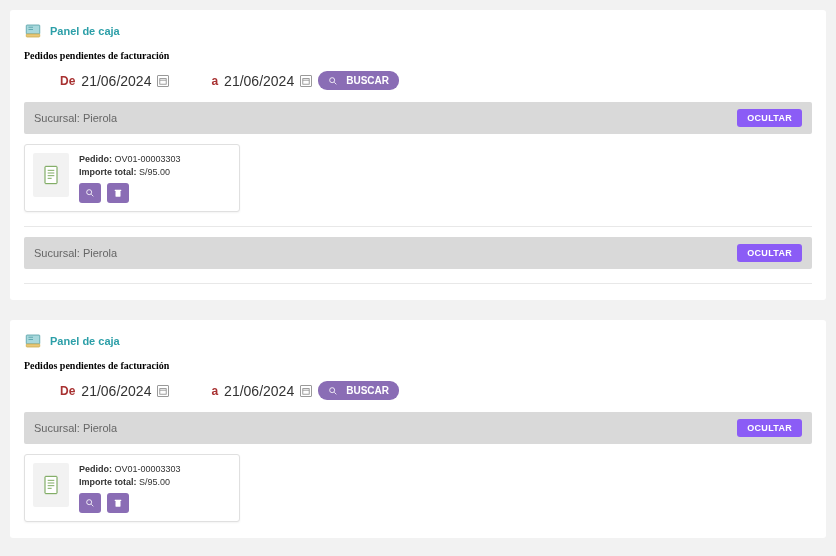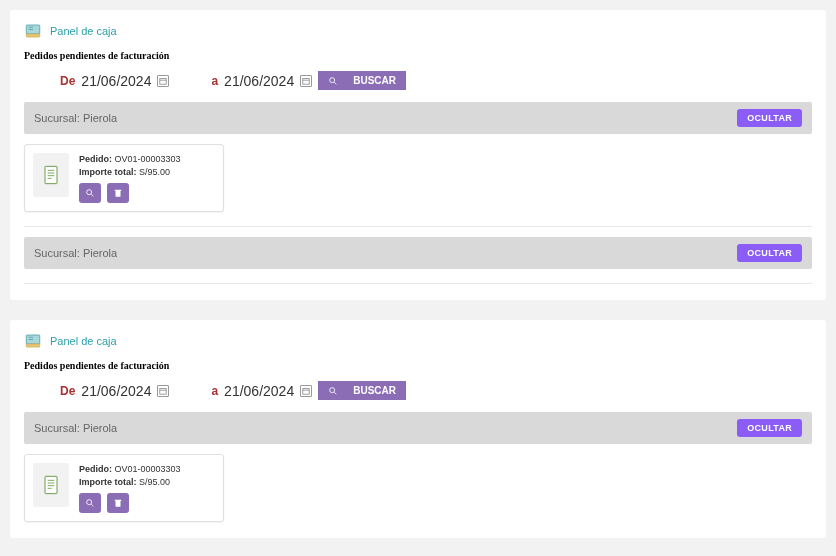--- a/index.html
+++ b/index.html
@@ -23,21 +23,21 @@
   margin-bottom: 10px;
 }
 .cashier-icon {
   width: 18px;
   height: 18px;
   flex-shrink: 0;
 }
 .panel-title {
   color: #2c9fa8;
   font-size: 11px;
-  font-weight: normal;
+  font-weight: bold;
 }
 .section-label {
   font-weight: bold;
   font-size: 10px;
   color: #000;
   margin-bottom: 10px;
   font-family: Liberation Serif, serif;
 }
 .filter-row {
   display: flex;
@@ -64,28 +64,28 @@
   justify-content: center;
   border-radius: 1px;
   background: #fff;
   cursor: pointer;
 }
 .cal-icon svg { width: 8px; height: 8px; }
 .search-btn {
   background: #8a6db5;
   color: #fff;
   border: none;
-  border-radius: 0;
+  border-radius: 9px;
   padding: 4px 10px;
   font-size: 10px;
   font-weight: bold;
   cursor: pointer;
   display: inline-flex;
   align-items: center;
-  gap: 15px;
+  gap: 8px;
 }
 .search-btn svg { width: 10px; height: 10px; }
 .branch-bar {
   background: #d9d9d9;
   padding: 7px 10px;
   border-radius: 2px;
   display: flex;
   align-items: center;
   justify-content: space-between;
   margin-bottom: 10px;
@@ -104,21 +104,21 @@
   font-weight: bold;
   letter-spacing: 0.3px;
   cursor: pointer;
 }
 .order-card {
   border: 1px solid #e0e0e0;
   border-radius: 3px;
   padding: 8px;
   display: flex;
   gap: 10px;
-  width: 200px;
+  width: 216px;
   background: #fff;
   box-shadow: 0 1px 2px rgba(0,0,0,0.05);
 }
 .order-icon-box {
   width: 36px;
   height: 44px;
   background: #f2f2f2;
   border-radius: 2px;
   display: flex;
   align-items: center;

